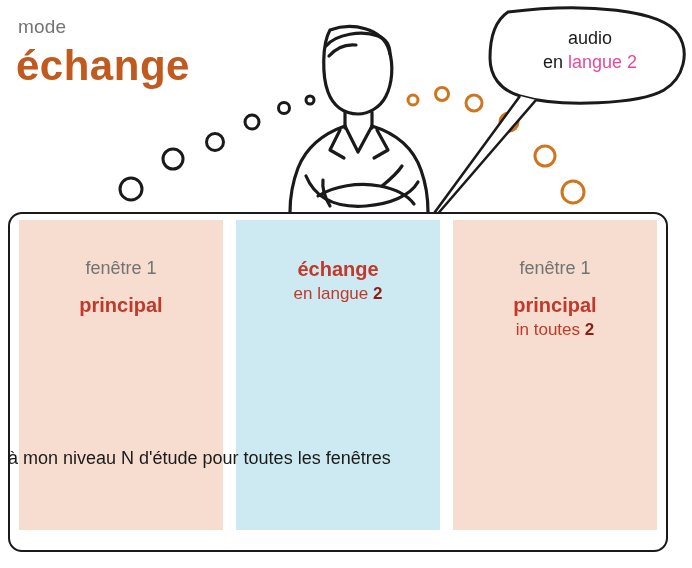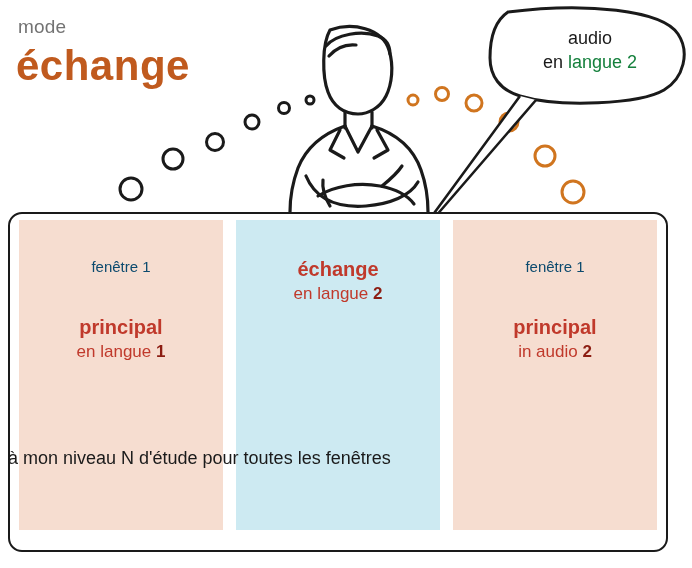--- a/index.html
+++ b/index.html
@@ -54,21 +54,21 @@
     position: absolute;
     left: 500px;
     top: 26px;
     width: 180px;
     text-align: center;
     font-size: 18px;
     color: #1a1a1a;
     line-height: 1.35;
   }
   .bubble-text .line2 .orange {
-    color: #15803d;
+    color: #ec4899;
   }
 
   
   .panel {
     position: absolute;
     left: 8px;
     top: 212px;
     width: 660px;
     height: 340px;
     border: 2.5px solid #1a1a1a;
@@ -92,23 +92,23 @@
     width: 204px;
     height: 310px;
     padding-top: 38px;
     box-sizing: border-box;
     text-align: center;
   }
   .col.peach { background: #f6ddd0; }
   .col.blue  { background: #cdeaf2; }
 
   .col-title {
-    font-size: 15px;
-    color: #0c4a6e;
-    margin-bottom: 41px;
+    font-size: 18px;
+    color: #737373;
+    margin-bottom: 15px;
   }
   .col-main {
     font-size: 20px;
     font-weight: bold;
     color: #c0392b;
     margin-bottom: 3px;
   }
   .col-lang {
     font-size: 17px;
     color: #c0392b;
@@ -195,37 +195,34 @@
     </div>
   </div>
 
   <div class="panel"></div>
 
   <div class="columns">
 
     <div class="col peach">
       <div class="col-title">fenêtre 1</div>
       <div class="col-main">principal</div>
-      <div class="col-lang">
-        <span>en langue </span><b>1</b>
-      </div>
     </div>
 
     <div class="col blue">
       <div class="col-main">échange</div>
       <div class="col-lang">
         <span>en langue </span><b>2</b>
       </div>
     </div>
 
     <div class="col peach">
       <div class="col-title">fenêtre 1</div>
       <div class="col-main">principal</div>
       <div class="col-lang">
-        <span>in audio </span><b>2</b>
+        <span>in toutes </span><b>2</b>
       </div>
     </div>
 
   </div>
 
   <div class="footer-note">à mon niveau N d'étude pour toutes les fenêtres</div>
 
 </div>
 
 </body></html>

